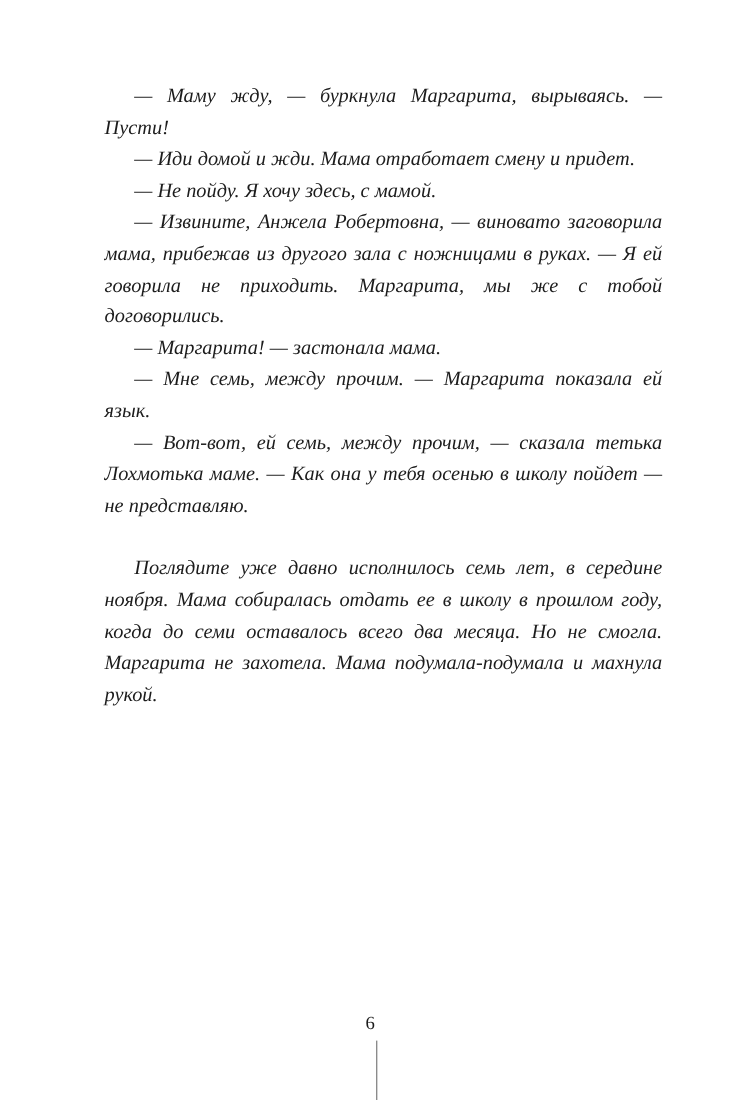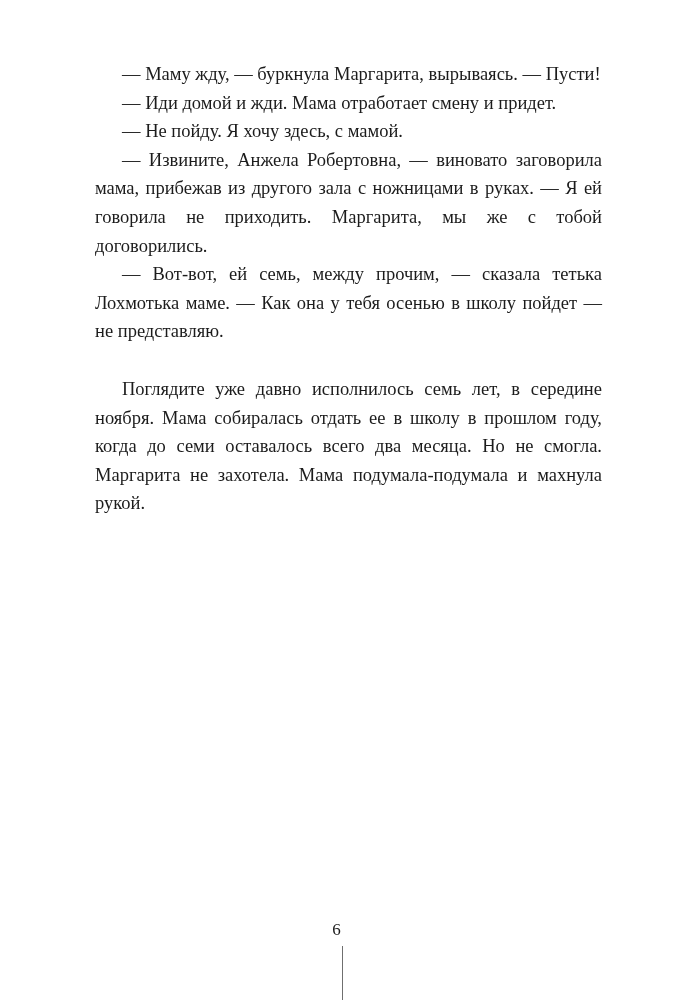--- a/index.html
+++ b/index.html
@@ -12,26 +12,27 @@
     width: 673px;
     height: 1000px;
     background: #ffffff;
     font-family: "Liberation Serif", "DejaVu Serif", serif;
     color: #1c1c1c;
     overflow: hidden;
   }
   .text-block {
     position: absolute;
     left: 95px;
-    top: 60px;
+    top: 74px;
     width: 507px;
     font-size: 18.5px;
     line-height: 28.6px;
     text-align: justify;
     hyphens: auto;
+    font-style: italic;
     -webkit-hyphens: auto;
   }
   .text-block p {
     margin: 0;
     padding: 0;
     text-indent: 27px;
   }
   .text-block p.section-start {
     margin-top: 29px;
   }
@@ -56,20 +57,22 @@
 </head>
 <body>
 
 <div class="book-page">
 
   <div class="text-block">
     <p>— Маму жду, — буркнула Маргарита, вырываясь. — Пусти!</p>
     <p>— Иди домой и жди. Мама отработает смену и придет.</p>
     <p>— Не пойду. Я хочу здесь, с мамой.</p>
     <p>— Извините, Анжела Робертовна, — виновато заговорила мама, прибежав из другого зала с ножницами в руках. — Я ей говорила не приходить. Маргарита, мы же с тобой договорились.</p>
+    <p>— Маргарита! — застонала мама.</p>
+    <p>— Мне семь, между прочим. — Маргарита показала ей язык.</p>
     <p>— Вот-вот, ей семь, между прочим, — сказала тетька Лохмотька маме. — Как она у тебя осенью в школу пойдет — не представляю.</p>
     <p class="section-start">Поглядите уже давно исполнилось семь лет, в середине ноября. Мама собиралась отдать ее в школу в прошлом году, когда до семи оставалось всего два месяца. Но не смогла. Маргарита не захотела. Мама подумала-подумала и махнула рукой.</p>
   </div>
 
   <div class="page-number">6</div>
 
   <div class="spine-rule"></div>
 
 </div>
 

